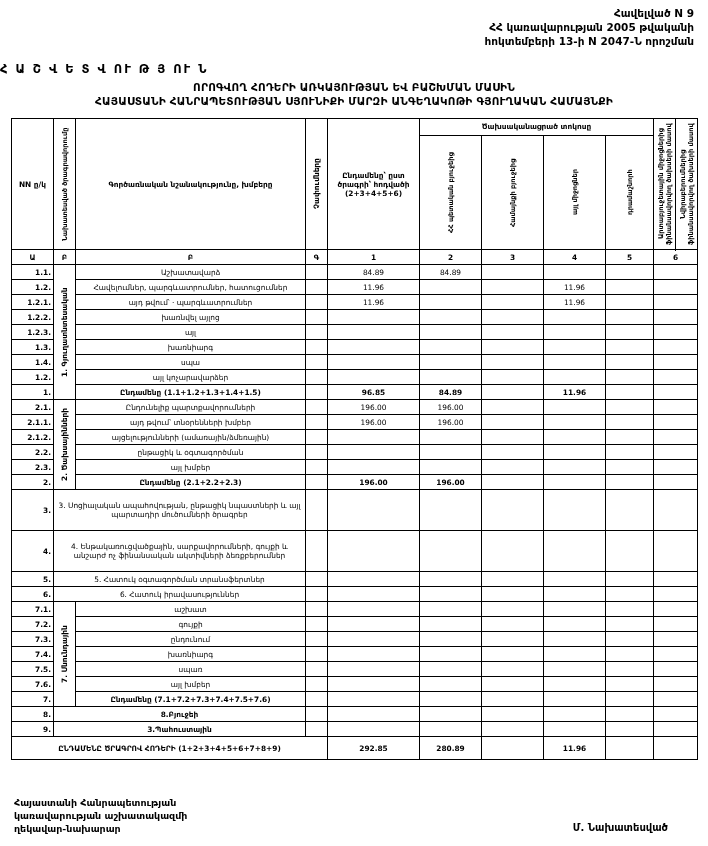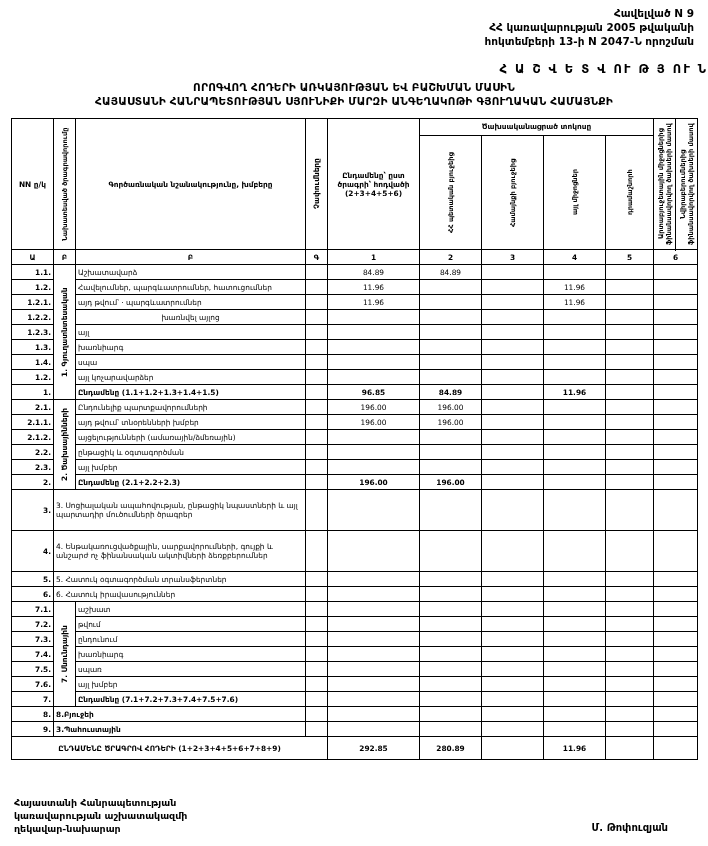--- a/index.html
+++ b/index.html
@@ -2,27 +2,27 @@
 <html><head>
 <meta charset="utf-8">
 <style>
   html,body{margin:0;padding:0;background:#ffffff;}
   body{width:708px;height:846px;font-family:"DejaVu Sans","Liberation Sans",sans-serif;color:#000;}
   .page{position:relative;width:708px;height:706px;}
 
   .hdr{position:absolute;right:14px;top:6px;text-align:right;font-size:10.5px;font-weight:bold;line-height:14px;}
   .hdr div{white-space:nowrap;}
 
-  .title{position:absolute;left:0;right:0;top:62px;text-align:right;font-size:11.5px;font-weight:bold;letter-spacing:2px;}
+  .title{position:absolute;left:0;right:0;top:62px;text-align:left;font-size:11.5px;font-weight:bold;letter-spacing:2px;}
   .subtitle{position:absolute;left:18px;right:18px;top:80px;text-align:center;font-size:10.5px;font-weight:bold;line-height:14px;letter-spacing:.2px;}
 
   table.grid{position:absolute;left:11px;top:118px;border-collapse:collapse;table-layout:fixed;width:686px;}
   table.grid td{border:1px solid #000;font-size:7.4px;padding:0 2px;vertical-align:middle;height:14px;line-height:9px;}
   .c{text-align:center;}
-  .l{text-align:left;}
+  .l{text-align:center;}
   .b{font-weight:bold;}
 
   
   .hcell{text-align:center;font-weight:bold;font-size:7.6px;line-height:9px;}
   .vert{writing-mode:vertical-rl;transform:rotate(180deg);white-space:nowrap;text-align:center;font-weight:bold;font-size:7.4px;}
   .vert2{writing-mode:vertical-rl;transform:rotate(180deg);text-align:center;font-weight:bold;font-size:6.6px;line-height:8px;}
   .vcellwrap{display:flex;align-items:center;justify-content:center;height:100%;}
 
   .num{text-align:center;font-size:7.6px;}
   .rowlbl{text-align:right;font-weight:bold;font-size:7.6px;}
@@ -365,21 +365,21 @@
       <td class="c"></td>
       <td class="num"></td>
       <td class="num"></td>
       <td class="num"></td>
       <td class="num"></td>
       <td class="num"></td>
       <td colspan="2" class="num"></td>
     </tr>
     <tr>
       <td class="rowlbl">7.2.</td>
-      <td class="l">թվում</td>
+      <td class="l">գույքի</td>
       <td class="c"></td>
       <td class="num"></td>
       <td class="num"></td>
       <td class="num"></td>
       <td class="num"></td>
       <td class="num"></td>
       <td colspan="2" class="num"></td>
     </tr>
     <tr>
       <td class="rowlbl">7.3.</td>
@@ -470,15 +470,15 @@
       <td colspan="2" class="num b"></td>
     </tr>
   </tbody>
     </table>
 
   <div class="footer">
     <div>Հայաստանի Հանրապետության</div>
     <div>կառավարության աշխատակազմի</div>
     <div>ղեկավար-նախարար</div>
   </div>
-  <div class="signer">Մ. Թոփուզյան</div>
+  <div class="signer">Մ. Նախատեսված</div>
 
 </div>
 
 </body></html>

